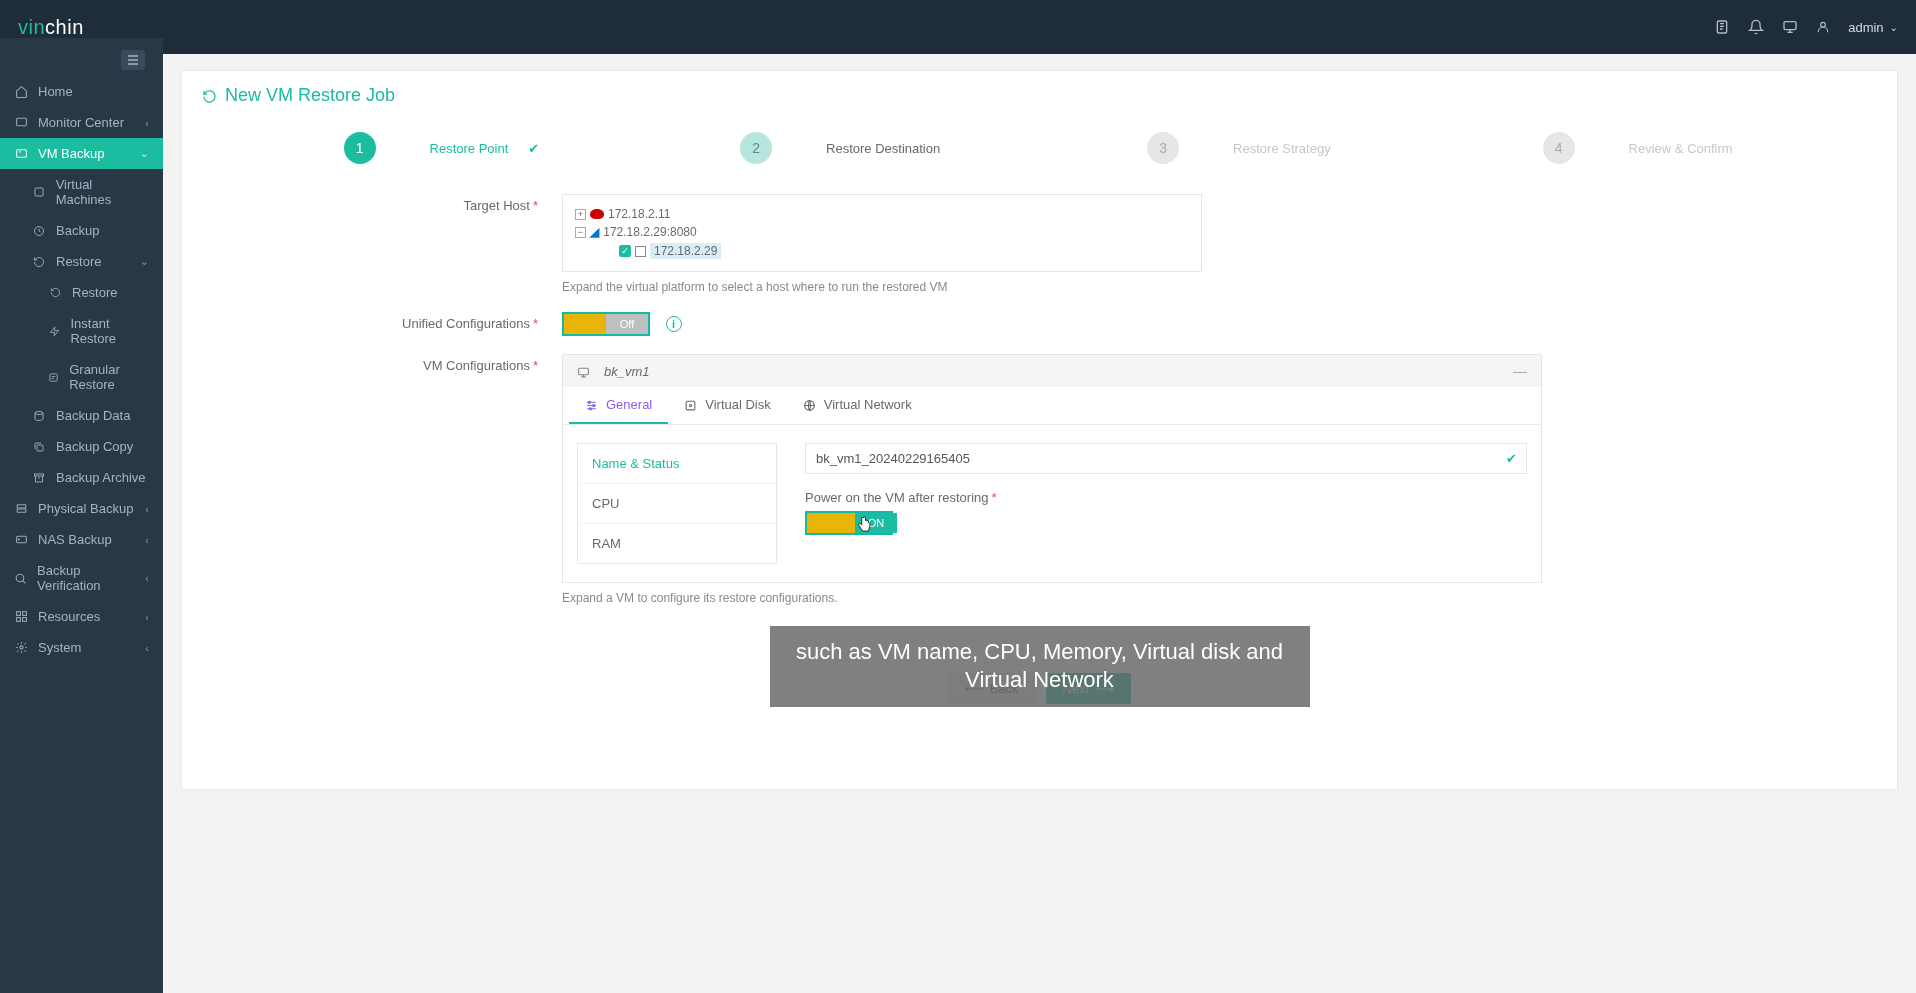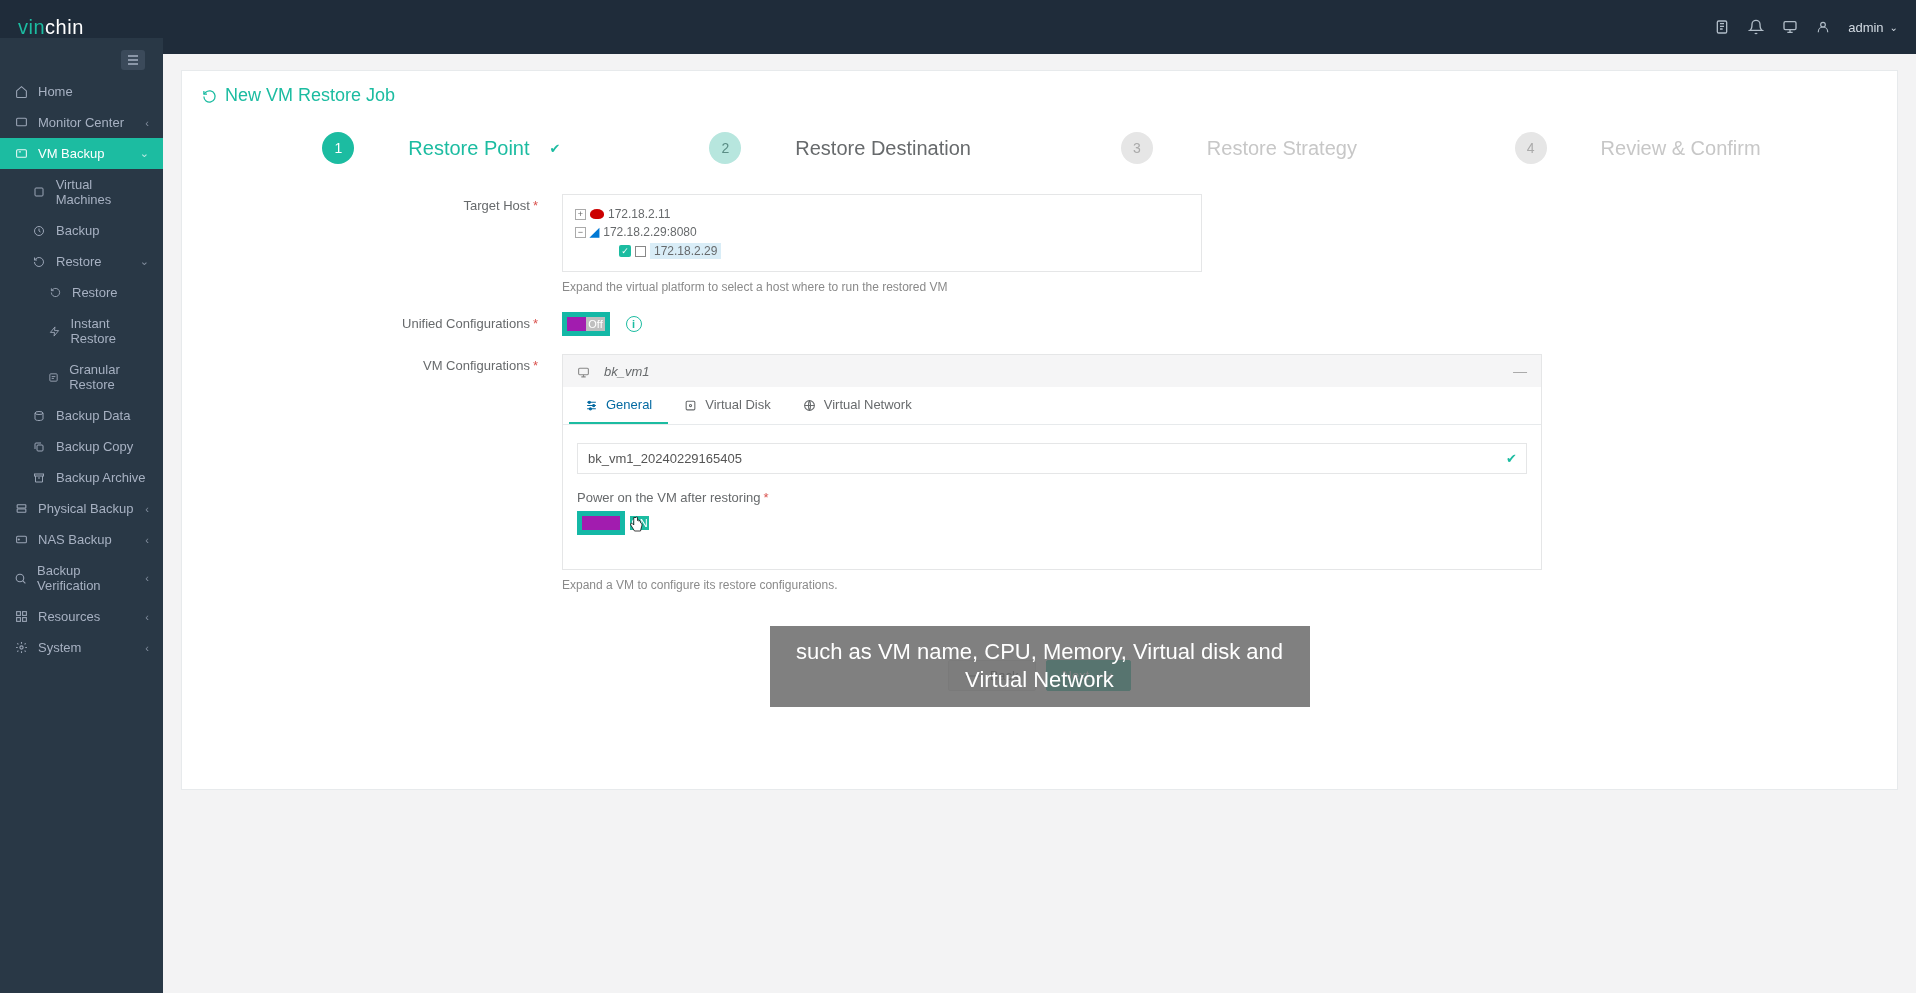--- a/index.html
+++ b/index.html
@@ -31,21 +31,21 @@
 .panel-header { padding: 14px 20px; display: flex; align-items: center; gap: 8px; border-bottom: none; }
 .panel-header .icon { color: #1cbca1; }
 .panel-title { color: #1cbca1; font-size: 18px; font-weight: 400; }
 
 
 .wizard { display: flex; align-items: center; padding: 12px 60px 24px; gap: 0; }
 .wizard-step { display: flex; align-items: center; gap: 14px; flex: 1; justify-content: center; }
 .step-circle { width: 32px; height: 32px; border-radius: 50%; display: flex; align-items: center; justify-content: center; font-size: 14px; background: #e6e6e6; color: #aaa; }
 .step-circle.done { background: #1cbca1; color: #fff; }
 .step-circle.current { background: #b7e6de; color: #5a8d85; }
-.step-label { font-size: 20px; color: #c7c7c7; margin-left: 40px; }
+.step-label { font-size: 13px; color: #c7c7c7; margin-left: 40px; }
 .step-label.done { color: #1cbca1; }
 .step-label.current { color: #676a6c; }
 .step-check { color: #1cbca1; margin-left: 6px; font-size: 13px; }
 
 
 .form-area { padding: 6px 60px 30px; }
 .form-row { display: flex; margin-bottom: 18px; }
 .form-label { width: 320px; text-align: right; padding-right: 24px; padding-top: 4px; font-size: 13px; color: #676a6c; }
 .form-label .req { color: #d9534f; margin-left: 3px; }
 .form-control-col { flex: 1; max-width: 980px; }
@@ -57,33 +57,33 @@
 .tree-node.indent3 { padding-left: 44px; }
 .tree-expand { width: 11px; height: 11px; border: 1px solid #aaa; display: inline-flex; align-items: center; justify-content: center; font-size: 9px; line-height: 1; color: #666; background: #fff; cursor: pointer; }
 .tree-icon-redhat { width: 14px; height: 10px; background: #cc0000; border-radius: 50% 50% 40% 40%; display: inline-block; }
 .tree-icon-azure { color: #0078d4; font-weight: bold; font-size: 12px; }
 .tree-checkbox { width: 12px; height: 12px; background: #1cbca1; color: #fff; display: inline-flex; align-items: center; justify-content: center; font-size: 9px; border-radius: 2px; }
 .tree-node.selected .tree-text { background: #d9edf7; padding: 1px 4px; }
 .tree-host-icon { width: 11px; height: 11px; border: 1px solid #888; display: inline-block; }
 .hint-text { font-size: 12px; color: #8a8a8a; margin-top: 8px; }
 
 
-.toggle { width: 48px; height: 24px; background: #a21caf; border: 5px solid #14b8a6; position: relative; display: inline-block; cursor: pointer; vertical-align: middle; }
+.toggle { width: 88px; height: 24px; background: #eab308; border: 2px solid #14b8a6; position: relative; display: inline-block; cursor: pointer; vertical-align: middle; }
 .toggle .toggle-slider { position: absolute; width: 50%; height: 100%; background: #bfbfbf; right: 0; color: #fff; font-size: 11px; display: flex; align-items: center; justify-content: center; }
 .toggle.on .toggle-slider { left: 12px; right: auto; background: #1cbca1; margin-left: 36px; }
 .info-icon { color: #1cbca1; margin-left: 12px; display: inline-flex; align-items: center; justify-content: center; width: 16px; height: 16px; border: 1.5px solid #1cbca1; border-radius: 50%; font-size: 11px; font-weight: bold; cursor: pointer; vertical-align: middle; }
 
 
 .vm-config-box { border: 1px solid #e5e6e7; }
 .vm-config-header { background: #f5f5f6; padding: 8px 14px; display: flex; align-items: center; gap: 14px; font-size: 13px; color: #676a6c; cursor: pointer; font-style: italic; }
 .vm-config-header .collapse-icon { margin-left: auto; color: #aaa; font-size: 14px; }
 .vm-config-body { padding: 0; }
 .vm-tabs { display: flex; border-bottom: 1px solid #e7eaec; padding-left: 6px; }
 .vm-tab { padding: 10px 16px; display: flex; align-items: center; gap: 8px; font-size: 13px; color: #676a6c; cursor: pointer; border-bottom: 2px solid transparent; }
-.vm-tab.active { color: #0369a1; border-bottom-color: #1cbca1; }
+.vm-tab.active { color: #8b5cf6; border-bottom-color: #1cbca1; }
 .vm-tab-content { display: flex; padding: 18px 14px; gap: 28px; }
 .vm-sidebar { width: 200px; border: 1px solid #e7eaec; }
 .vm-sidebar-item { padding: 12px 14px; font-size: 13px; color: #676a6c; cursor: pointer; border-bottom: 1px solid #f3f3f4; }
 .vm-sidebar-item.active { color: #1cbca1; }
 .vm-sidebar-item:last-child { border-bottom: none; }
 .vm-form { flex: 1; }
 .vm-form-row { margin-bottom: 16px; }
 .vm-form-label { font-size: 13px; color: #676a6c; margin-bottom: 6px; display: block; }
 .vm-form-label .req { color: #d9534f; margin-left: 3px; }
 .vm-input-wrap { position: relative; display: flex; align-items: center; }
@@ -413,20 +413,25 @@
                 </div>
                 <div class="vm-tab">
                   <span><svg width="13" height="13" viewBox="0 0 24 24" fill="none" stroke="currentColor" stroke-width="2">
                         <circle cx="12" cy="12" r="9"></circle>
                         <path d="M3 12h18M12 3c2.5 3 2.5 15 0 18M12 3c-2.5 3-2.5 15 0 18"></path>
                       </svg></span>
                   <span>Virtual Network</span>
                 </div>
               </div>
               <div class="vm-tab-content">
+                <div class="vm-sidebar">
+                  <div class="vm-sidebar-item active">Name &amp; Status</div>
+                  <div class="vm-sidebar-item">CPU</div>
+                  <div class="vm-sidebar-item">RAM</div>
+                </div>
                 <div class="vm-form">
                   <div class="vm-form-row">
                     <div class="vm-input-wrap">
                       <input class="vm-input" value="bk_vm1_20240229165405" style="">
                       <span class="vm-input-check">✔</span>
                     </div>
                   </div>
                   <div class="vm-form-row">
                     <label class="vm-form-label">
                       <span>Power on the VM after restoring</span><span class="req">*</span>

